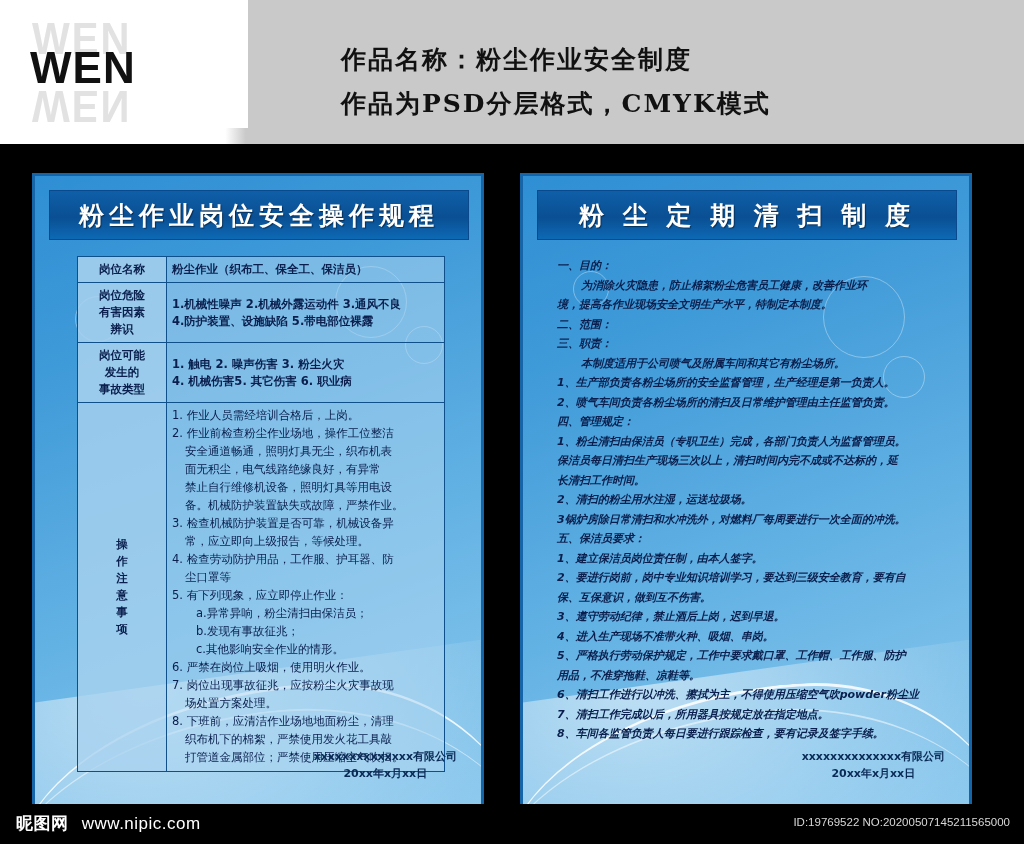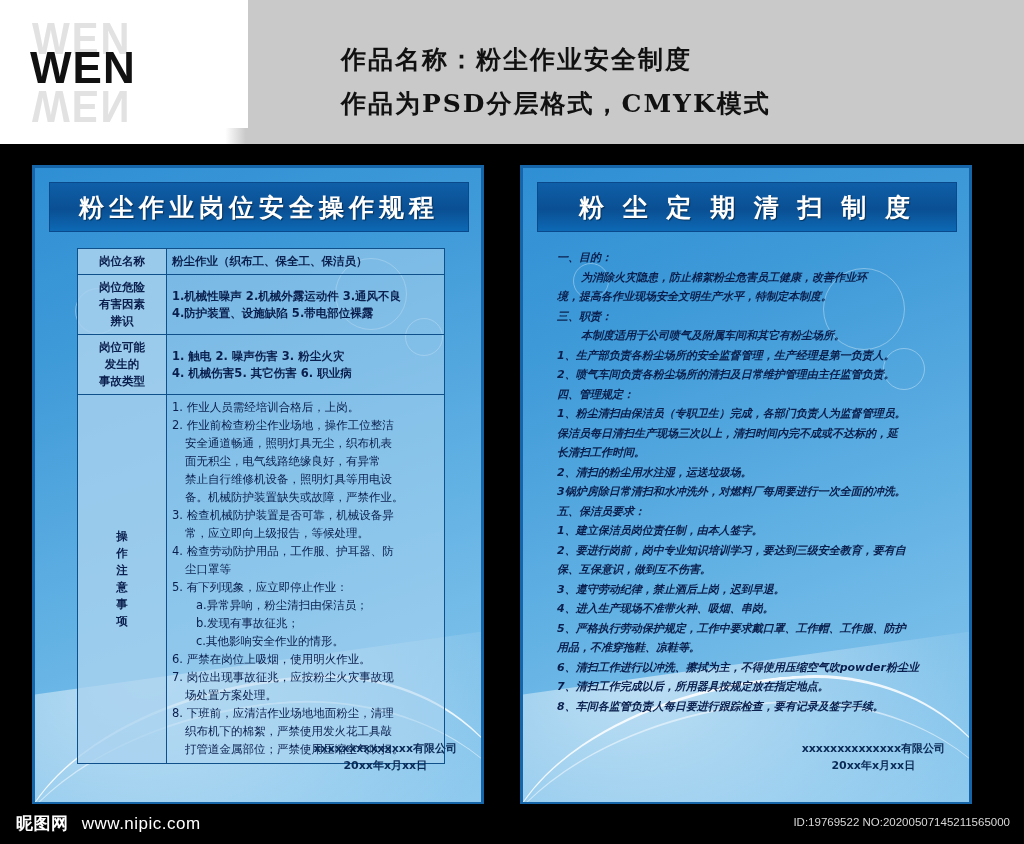--- a/index.html
+++ b/index.html
@@ -37,21 +37,21 @@
   .header-line{
     font-family:"DejaVu Serif","Liberation Serif",serif;
     font-size:25px;font-weight:bold;letter-spacing:2px;line-height:44px;
     white-space:nowrap;
     margin-left:26px;
   }
   
   .stage{position:absolute;left:0;top:144px;width:1024px;height:660px;background:#000;}
   
   .board{
-    position:absolute;top:21px;width:452px;height:640px;
+    position:absolute;top:29px;width:452px;height:640px;
     background:linear-gradient(160deg,#2f8fd4 0%,#3f9ad8 25%,#63b2e4 60%,#8fcaee 100%);
     border:3px solid #1565a8;box-sizing:border-box;overflow:hidden;
   }
   .board.left{left:32px;}
   .board.right{left:520px;}
   .board:before{
     content:"";position:absolute;left:-40px;bottom:-120px;width:560px;height:260px;
     background:radial-gradient(ellipse at 30% 0%,rgba(255,255,255,.55),rgba(255,255,255,0) 70%);
     transform:rotate(-8deg);pointer-events:none;
   }
@@ -228,20 +228,21 @@
     <div class="swoosh2"></div>
 
     <div class="board-title">
       <span>粉 尘 定 期 清 扫 制 度</span>
     </div>
 
     <div class="rtext">
       <div class="p">一、目的：</div>
       <div class="p indent2">为消除火灾隐患，防止棉絮粉尘危害员工健康，改善作业环</div>
       <div class="p">境，提高各作业现场安全文明生产水平，特制定本制度。</div>
+      <div class="p">二、范围：</div>
       <div class="p">三、职责：</div>
       <div class="p indent2">本制度适用于公司喷气及附属车间和其它有粉尘场所。</div>
       <div class="p">1、生产部负责各粉尘场所的安全监督管理，生产经理是第一负责人。</div>
       <div class="p">2、喷气车间负责各粉尘场所的清扫及日常维护管理由主任监管负责。</div>
       <div class="p">四、管理规定：</div>
       <div class="p">1、粉尘清扫由保洁员（专职卫生）完成，各部门负责人为监督管理员。</div>
       <div class="p">保洁员每日清扫生产现场三次以上，清扫时间内完不成或不达标的，延</div>
       <div class="p">长清扫工作时间。</div>
       <div class="p">2、清扫的粉尘用水注湿，运送垃圾场。</div>
       <div class="p">3锅炉房除日常清扫和水冲洗外，对燃料厂每周要进行一次全面的冲洗。</div>

